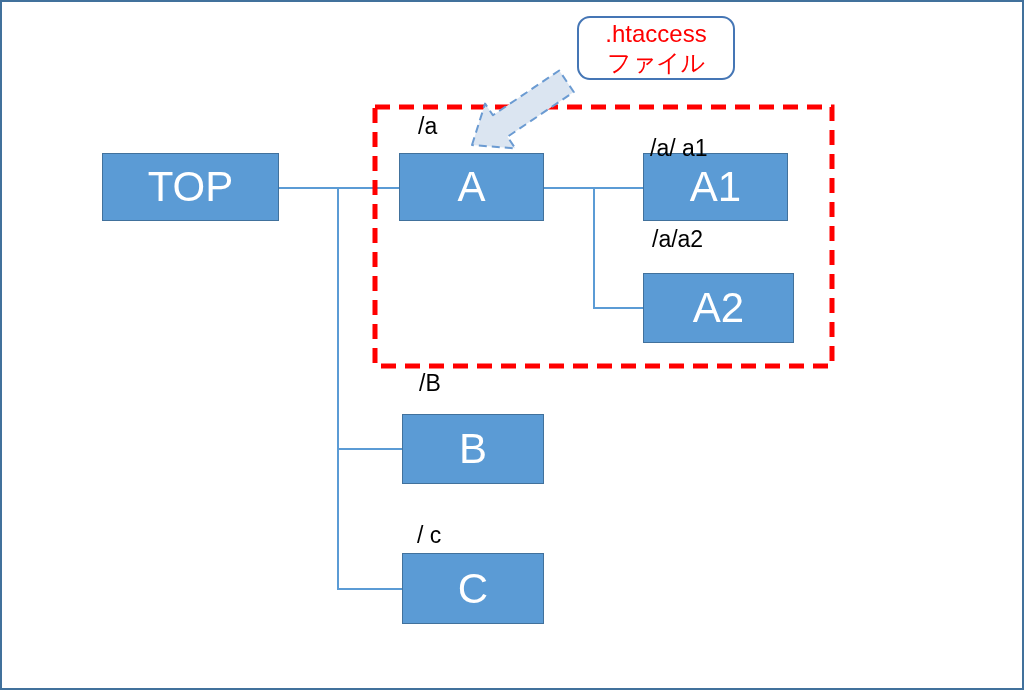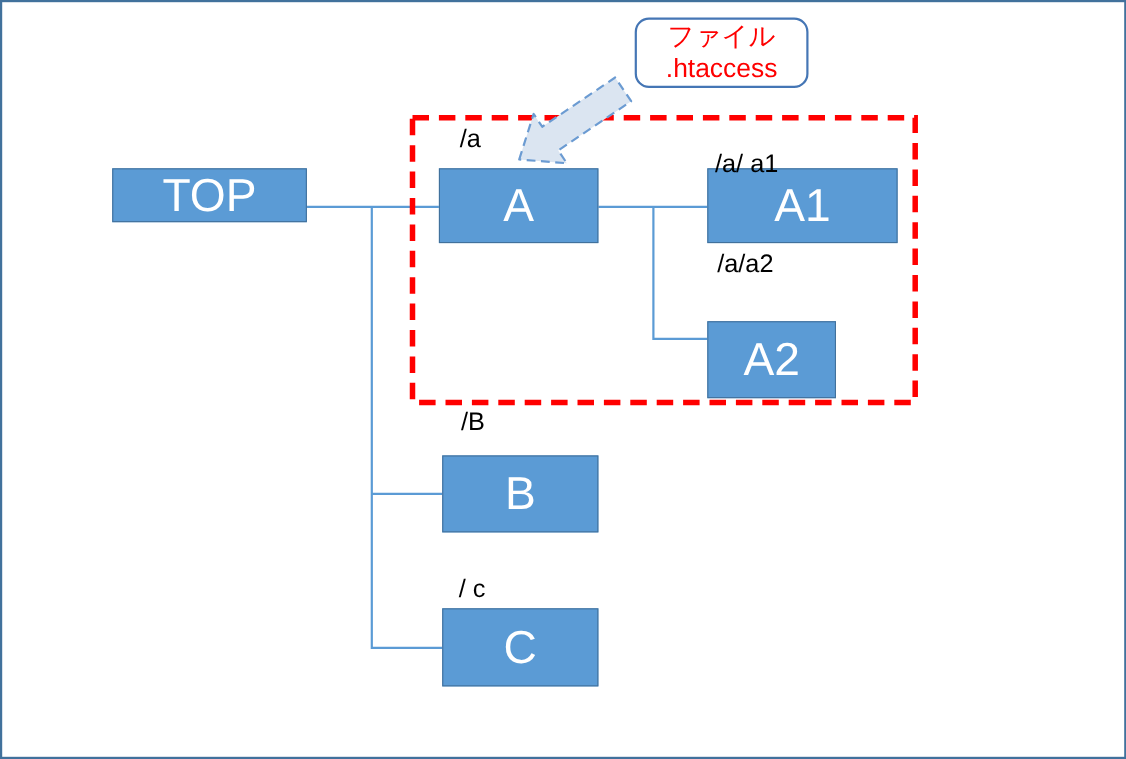--- a/index.html
+++ b/index.html
@@ -76,33 +76,33 @@
     <line x1="542" y1="186" x2="641" y2="186" stroke="#5b9bd5" stroke-width="2"></line>
     <path d="M592,186 L592,306 L641,306" fill="none" stroke="#5b9bd5" stroke-width="2"></path>
 
     <rect x="373" y="105" width="457" height="259" fill="none" stroke="#ff0000" stroke-width="5" stroke-dasharray="15,9"></rect>
 
     <g transform="translate(470,143) rotate(-34)">
       <polygon points="0,0 34,-27 34,-13 114,-13 114,13 34,13 34,27" fill="#dbe5f1" stroke="#6b9bd2" stroke-width="2" stroke-dasharray="8,5" stroke-linejoin="round"></polygon>
     </g>
   </svg>
 
-  <div class="node" style="left:100px; top:151px; width:177px; height:49px;">
+  <div class="node" style="left:100px; top:151px; width:177px; height:68px;">
     <span>TOP</span>
   </div>
 
   <div class="node" style="left:397px; top:151px; width:145px; height:68px;">
     <span>A</span>
   </div>
 
-  <div class="node" style="left:641px; top:151px; width:173px; height:68px;">
+  <div class="node" style="left:641px; top:151px; width:145px; height:68px;">
     <span>A1</span>
   </div>
 
-  <div class="node" style="left:641px; top:271px; width:117px; height:70px;margin-top:19px;">
+  <div class="node" style="left:641px; top:271px; width:151px; height:70px;">
     <span>A2</span>
   </div>
 
   <div class="node" style="left:400px; top:412px; width:142px; height:70px;">
     <span>B</span>
   </div>
 
   <div class="node" style="left:400px; top:551px; width:142px; height:71px;">
     <span>C</span>
   </div>
@@ -111,17 +111,17 @@
 
   <div class="plabel" style="left:648px; top:110px;margin-top:24px;">/a/ a1</div>
 
   <div class="plabel" style="left:650px; top:225px;">/a/a2</div>
 
   <div class="plabel" style="left:417px; top:369px;">/B</div>
 
   <div class="plabel" style="left:415px; top:521px;">/ c</div>
 
   <div class="callout">
+    <div>.htaccess</div>
     <div>ファイル</div>
-    <div>.htaccess</div>
   </div>
 
 </div>
 
 </body></html>

